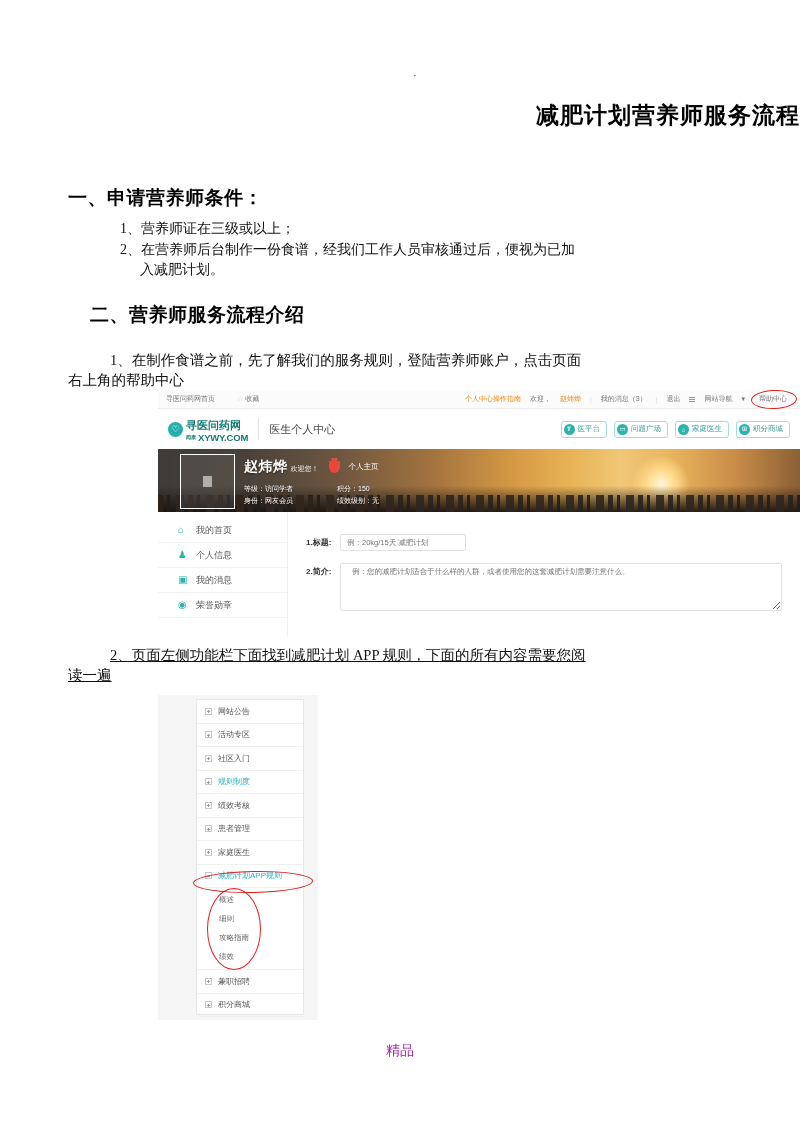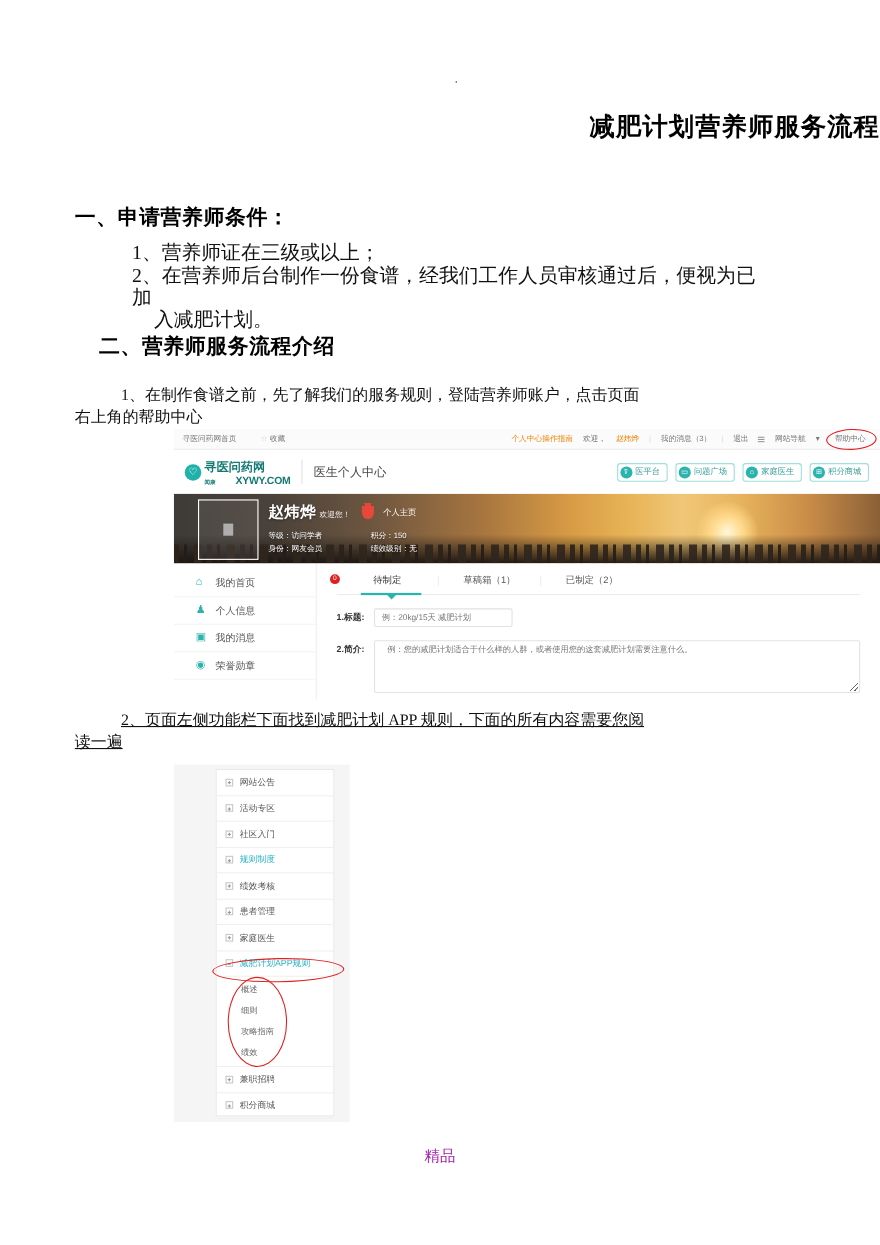--- a/index.html
+++ b/index.html
@@ -32,21 +32,21 @@
     font-weight:bold;font-size:19px;color:#000;letter-spacing:0.5px;
   }
   .h1.a{top:185px;}
   .h1.b{top:302px;left:90px;}
 
   .body-block{
     position:absolute;
     font-family:"Liberation Serif","DejaVu Serif",serif;
     font-size:14.5px;line-height:20px;color:#111;
   }
-  .li{position:absolute;font-size:18px;line-height:20px;}
+  .li{position:absolute;font-size:14px;line-height:20px;}
 
   .cond-1{left:120px;top:219px;}
   .cond-2{left:120px;top:240px;width:580px;}
   .cond-2 .wrap{display:block;text-indent:0;}
   .cond-2 .l2{margin-left:20px;display:block;}
 
   .step-1{left:110px;top:350px;width:620px;}
   .step-1 .l2{display:block;margin-left:-42px;}
   .step-2{left:110px;top:645px;width:620px;text-decoration:underline;}
   .step-2 .l2{display:block;margin-left:-42px;}
@@ -86,21 +86,21 @@
     padding:0 10px;box-sizing:border-box;
   }
   .logo{display:flex;align-items:center;gap:3px;}
   .logo-mark{
     width:15px;height:15px;border-radius:50%;background:#20b2aa;
     display:flex;align-items:center;justify-content:center;color:#fff;font-size:9px;
   }
   .logo-txt{line-height:1;}
   .logo-cn{font-size:11px;font-weight:bold;color:#137a73;letter-spacing:0px;}
   .logo-en{font-size:9.5px;font-weight:bold;color:#137a73;letter-spacing:-0.2px;margin-top:1px;}
-  .logo-bottom{display:flex;align-items:flex-end;gap:18px;}
+  .logo-bottom{display:flex;align-items:center;gap:2px;}
   .vline{width:1px;height:22px;background:#e2e2e2;margin:0 10px;}
   .hdr-title{font-size:11px;color:#444;}
   .hdr-nav{margin-left:auto;display:flex;gap:7px;align-items:center;}
   .nav-btn{
     display:flex;align-items:center;gap:3px;
     border:1px solid #9fdedb;border-radius:3px;
     padding:2px 6px 2px 2px;font-size:7.5px;color:#3a9e99;background:#fff;
   }
   .nav-ic{
     width:11px;height:11px;border-radius:50%;background:#2bb3ad;color:#fff;
@@ -354,32 +354,20 @@
           <span class="side-ic">▣</span>
           <span>我的消息</span>
         </div>
         <div class="side-item">
           <span class="side-ic">◉</span>
           <span>荣誉勋章</span>
         </div>
       </div>
 
       <div class="s1-main">
-        <div class="tabs">
-          <span class="tab active">
-            <span class="tab-badge">0</span>
-            <span>待制定</span>
-          </span>
-          <span class="tab-sep"></span>
-          <span class="tab">草稿箱（1）</span>
-          <span class="tab-sep"></span>
-          <span class="tab">已制定（2）</span>
-          <span class="tab-underline"></span>
-          <span class="tab-caret"></span>
-        </div>
 
         <div class="frow">
           <span class="flabel">1.标题:</span>
           <input class="finput title" type="text" placeholder="例：20kg/15天 减肥计划" style="">
         </div>
         <div class="frow">
           <span class="flabel">2.简介:</span>
           <textarea class="finput desc" placeholder="例：您的减肥计划适合于什么样的人群，或者使用您的这套减肥计划需要注意什么。" style=""></textarea>
         </div>
       </div>

